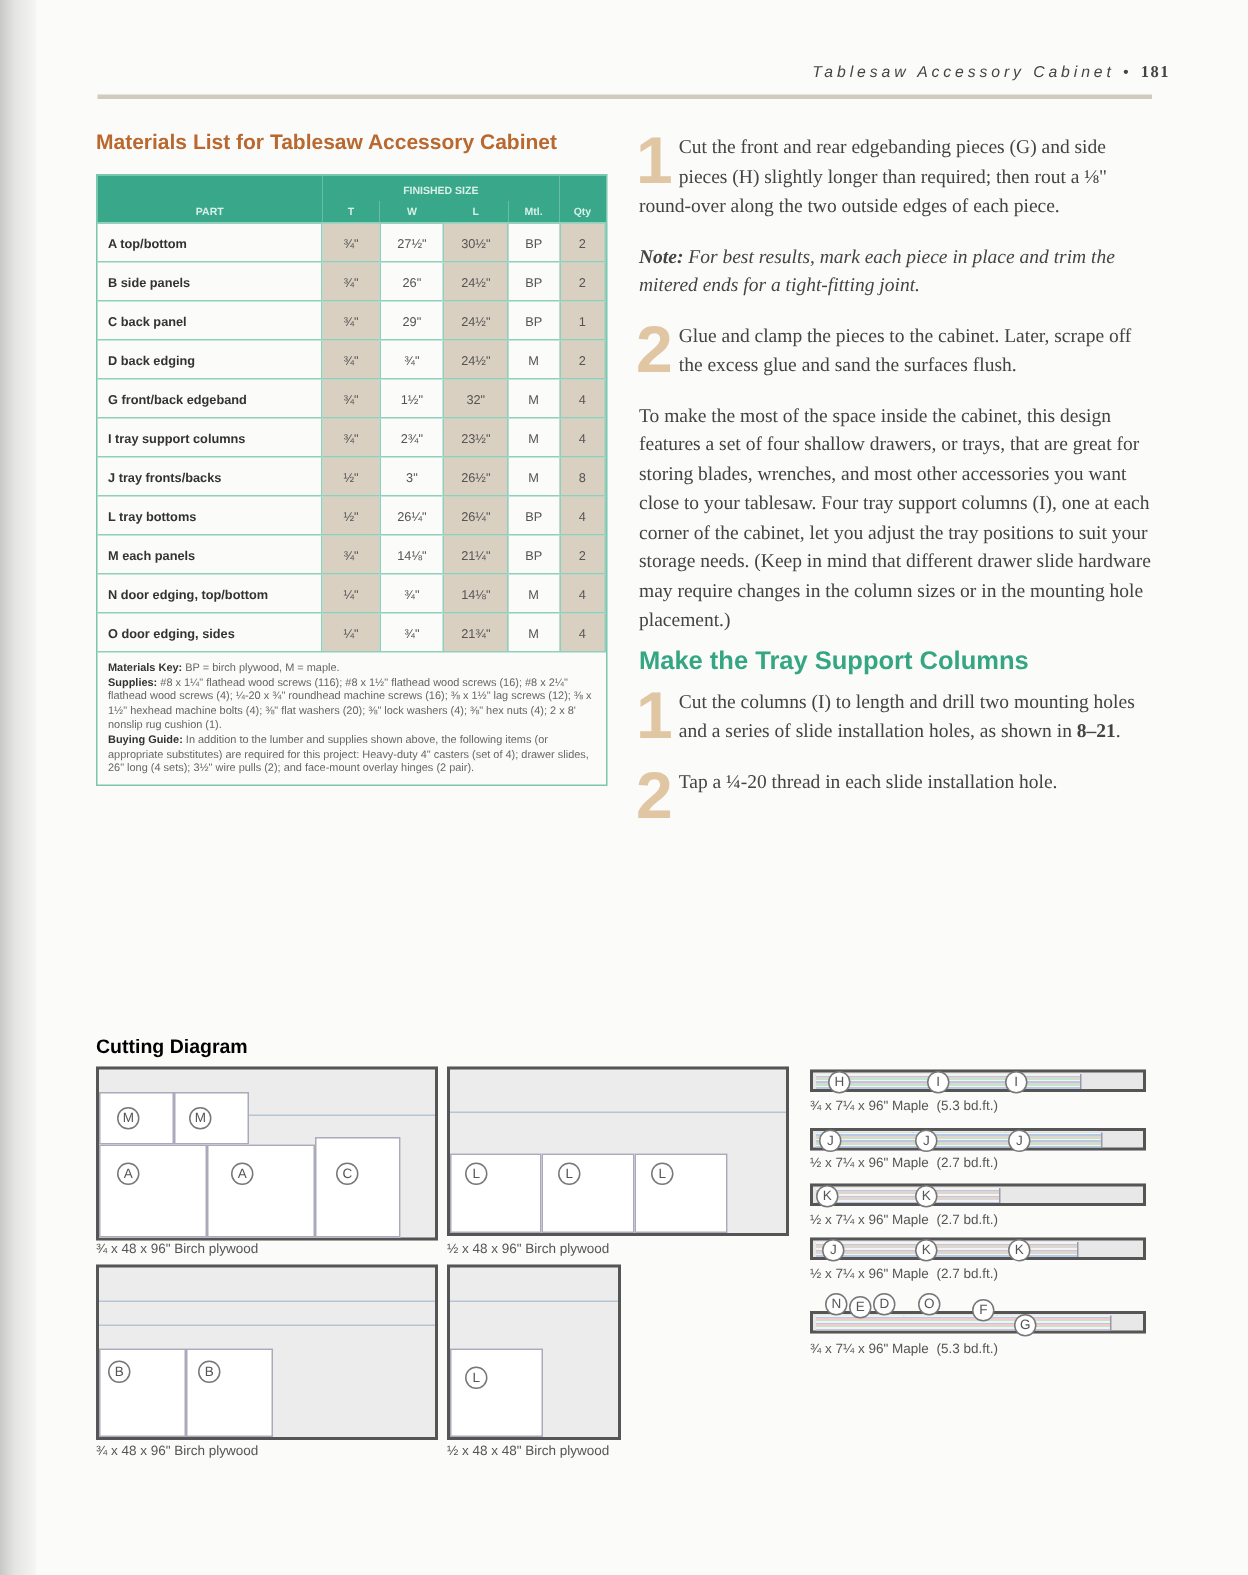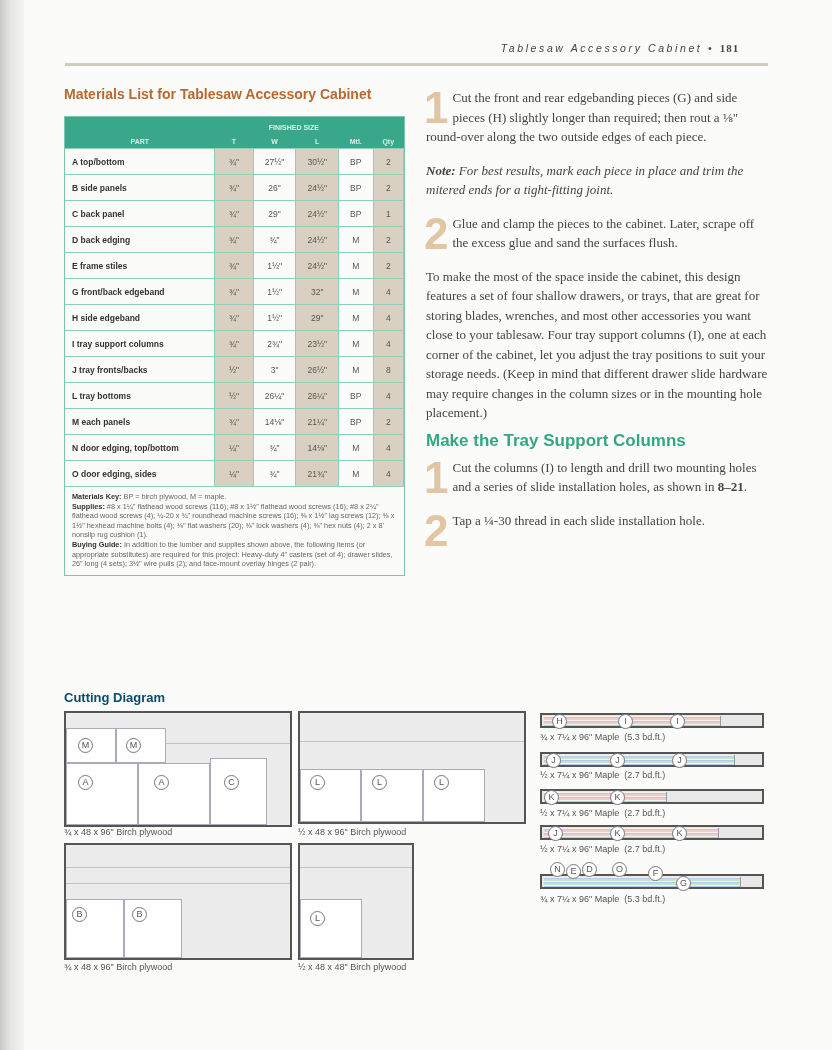--- a/index.html
+++ b/index.html
@@ -1,36 +1,36 @@
 <!DOCTYPE html>
 <html><head>
 <meta charset="utf-8">
 <style>
   html,body{margin:0;padding:0;}
   body{width:832px;height:1050px;background:#fbfbf9;position:relative;overflow:hidden;font-family:"Liberation Serif",serif;color:#3a3a3a;}
   .binding{position:absolute;left:0;top:0;width:24px;height:1050px;background:linear-gradient(90deg,#c8c8c8 0%,#e4e4e2 40%,#f5f5f3 100%);}
-  .running-head{position:absolute;left:470px;top:42px;width:300px;text-align:center;font-family:"Liberation Sans",sans-serif;font-style:italic;font-size:10.5px;letter-spacing:2.6px;color:#444;}
+  .running-head{position:absolute;left:480px;top:42px;width:300px;text-align:right;font-family:"Liberation Sans",sans-serif;font-style:italic;font-size:10.5px;letter-spacing:2.6px;color:#444;}
   .running-head .pg{font-family:"Liberation Serif",serif;font-style:normal;font-weight:bold;letter-spacing:1px;font-size:11px;}
   .rule{position:absolute;left:65px;top:63px;width:703px;height:3px;background:#cfcbbd;}
   .mat-title{position:absolute;left:64px;top:88px;width:340px;font-family:"Liberation Sans",sans-serif;font-weight:bold;font-size:14px;line-height:13px;color:#b9682f;}
   .mat-box{position:absolute;left:64px;top:116px;width:339px;border:1px solid #7cc5ae;}
   table.mat{border-collapse:collapse;width:100%;font-family:"Liberation Sans",sans-serif;font-size:8.5px;}
   table.mat th{background:#39a88a;color:#d8efe7;font-weight:bold;font-size:7px;height:14px;padding:0;}
   table.mat td{height:25px;border-top:1.5px solid #8fd0bb;padding:0;text-align:center;color:#555;}
   table.mat td.part{text-align:left;padding-left:7px;font-weight:bold;color:#333;width:140px;}
   table.mat td.sh{background:#d9d0c1;border-left:1.5px solid #8fd0bb;border-right:1.5px solid #8fd0bb;}
   .mat-notes{padding:5px 6px 6px 7px;font-family:"Liberation Sans",sans-serif;font-size:7.3px;line-height:9.6px;color:#666;border-top:1.5px solid #8fd0bb;}
   .mat-notes b{color:#333;}
   .col-right{position:absolute;left:426px;top:88px;width:345px;font-size:13px;line-height:19.5px;color:#444;}
   .step{position:relative;margin:0 0 14px 0;}
   .step .num{float:left;font-family:"Liberation Sans",sans-serif;font-weight:bold;font-size:44px;line-height:36px;color:#e1c6a4;margin:2px 4px 0 -2px;}
   .note{font-style:italic;margin:0 0 14px 0;}
   .note b{font-weight:bold;font-family:Liberation Serif, serif;}
   h2.sec{font-family:"Liberation Sans",sans-serif;font-weight:bold;font-size:17px;line-height:19px;color:#35a683;margin:6px 0 8px 0;}
-  .cut-title{position:absolute;left:64px;top:690px;font-family:"Liberation Sans",sans-serif;font-weight:bold;font-size:13px;color:#0c4a6e;}
+  .cut-title{position:absolute;left:64px;top:690px;font-family:"Liberation Sans",sans-serif;font-weight:bold;font-size:13px;color:#000000;}
   .sheet{position:absolute;border:2px solid #555;background:#ececec;}
   .piece{position:absolute;background:#fff;border:1px solid #aab;box-sizing:border-box;}
   .circ{position:absolute;width:13px;height:13px;border:1px solid #777;border-radius:50%;background:#fff;font-family:"Liberation Sans",sans-serif;font-size:9px;line-height:13px;text-align:center;color:#555;}
   .cap{position:absolute;font-family:"Liberation Sans",sans-serif;font-size:9px;color:#555;white-space:nowrap;}
   .grain{position:absolute;height:1px;background:#b7c4d2;}
   .board{position:absolute;left:540px;width:224px;height:15px;border:2px solid #555;background:#e8e8e8;box-sizing:border-box;}
   .stripe{position:absolute;top:1px;height:10px;background:repeating-linear-gradient(180deg,#f3f3f3 0,#f3f3f3 1px,#b8c9e6 1px,#b8c9e6 2px,#f0cccc 2px,#f0cccc 3px,#c7e4c7 3px,#c7e4c7 4px);border-right:1px solid #99a;}
 </style>
 </head>
 <body>
@@ -89,40 +89,24 @@
         </tr>
         <tr>
           <td class="part">D  back edging</td>
           <td class="sh">¾"</td>
           <td>¾"</td>
           <td class="sh">24½"</td>
           <td>M</td>
           <td class="sh">2</td>
         </tr>
         <tr>
-          <td class="part">E  frame stiles</td>
-          <td class="sh">¾"</td>
-          <td>1½"</td>
-          <td class="sh">24½"</td>
-          <td>M</td>
-          <td class="sh">2</td>
-        </tr>
-        <tr>
           <td class="part">G  front/back edgeband</td>
           <td class="sh">¾"</td>
           <td>1½"</td>
           <td class="sh">32"</td>
-          <td>M</td>
-          <td class="sh">4</td>
-        </tr>
-        <tr>
-          <td class="part">H  side edgeband</td>
-          <td class="sh">¾"</td>
-          <td>1½"</td>
-          <td class="sh">29"</td>
           <td>M</td>
           <td class="sh">4</td>
         </tr>
         <tr>
           <td class="part">I   tray support columns</td>
           <td class="sh">¾"</td>
           <td>2¾"</td>
           <td class="sh">23½"</td>
           <td>M</td>
           <td class="sh">4</td>
@@ -189,21 +173,21 @@
     <span>Glue and clamp the pieces to the cabinet. Later, scrape off the excess glue and sand the surfaces flush.</span>
   </div>
   <p style="margin:0 0 8px 0;">To make the most of the space inside the cabinet, this design features a set of four shallow drawers, or trays, that are great for storing blades, wrenches, and most other accessories you want close to your tablesaw. Four tray support columns (I), one at each corner of the cabinet, let you adjust the tray positions to suit your storage needs. (Keep in mind that different drawer slide hardware may require changes in the column sizes or in the mounting hole placement.)</p>
   <h2 class="sec">Make the Tray Support Columns</h2>
   <div class="step">
     <span class="num">1</span>
     <span>Cut the columns (I) to length and drill two mounting holes and a series of slide installation holes, as shown in </span><b>8–21</b><span>.</span>
   </div>
   <div class="step">
     <span class="num">2</span>
-    <span>Tap a ¼-30 thread in each slide installation hole.</span>
+    <span>Tap a ¼-20 thread in each slide installation hole.</span>
   </div>
 </div>
 
 <div class="cut-title">Cutting Diagram</div>
 
 <div class="sheet" style="left:64px;top:711px;width:224px;height:112px;">
   <div class="grain" style="left:0;top:30px;width:224px;"></div>
   <div class="piece" style="left:0;top:15px;width:50px;height:35px;"></div>
   <div class="piece" style="left:50px;top:15px;width:50px;height:35px;"></div>
   <div class="piece" style="left:0;top:50px;width:72px;height:62px;"></div>

